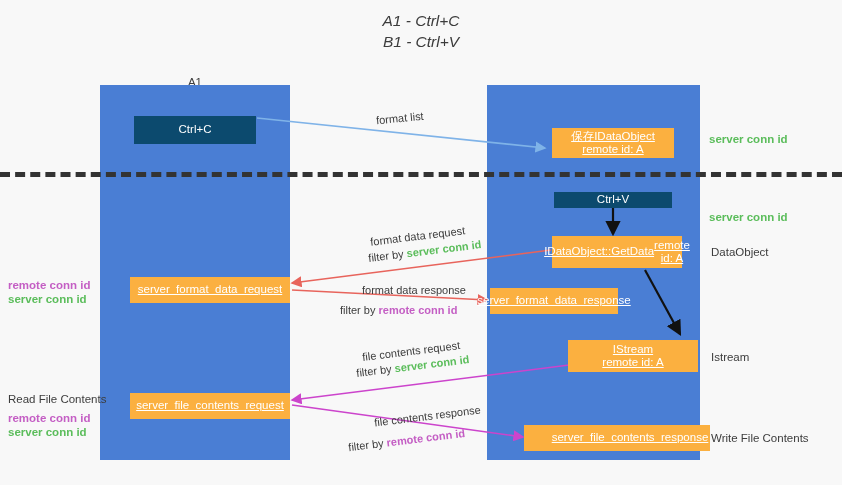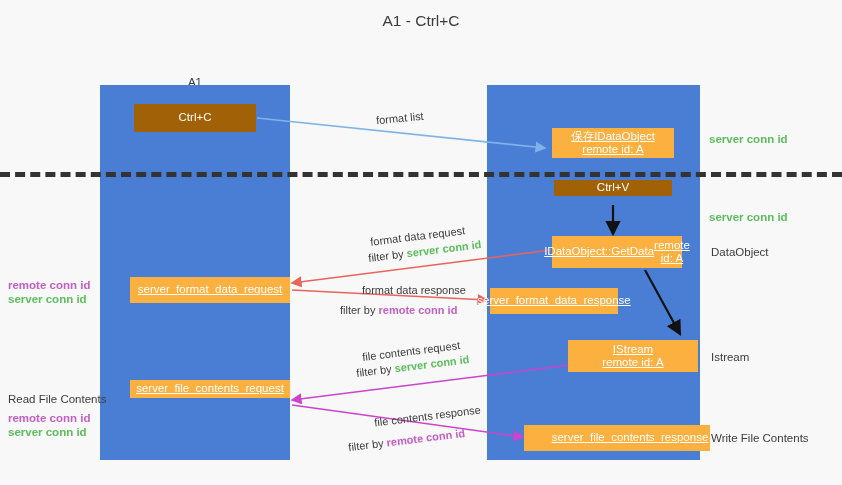--- a/index.html
+++ b/index.html
@@ -7,41 +7,42 @@
     width:842px;height:485px;
     background:#f8f8f8;
     font-family:"Liberation Sans", sans-serif;
     overflow:hidden;
     position:relative;
     color:#3c3c3c;
   }
   #stage{position:absolute;left:0;top:0;width:842px;height:485px;}
   .lane{position:absolute;background:#4a7ed4;}
   .lane-head{position:absolute;text-align:center;font-size:11.5px;color:#3c3c3c;line-height:13px;}
-  .title{position:absolute;left:0;top:10px;width:842px;text-align:center;font-size:15.5px;color:#3c3c3c;line-height:21px;}
+  .title{position:absolute;left:0;top:10px;width:842px;text-align:center;font-size:15.5px;color:#3c3c3c;line-height:21px;font-style:italic;}
   .box{position:absolute;display:flex;align-items:center;justify-content:center;
        text-align:center;color:#ffffff;font-size:11.5px;line-height:13.5px;}
-  .box.green{background:#a16207;}
+  .box.green{background:#0c4a6e;margin-top:12px;}
   .box.orange{background:#fbb040;text-decoration:underline;}
   .sidelabel{position:absolute;font-size:11.5px;line-height:14px;}
   .green-t{color:#5bbd5b;font-weight:bold;}
   .purple-t{color:#c45ec4;font-weight:bold;}
   .plain-t{color:#3c3c3c;}
   .arrowlabel{position:absolute;font-size:11px;line-height:15px;color:#3c3c3c;white-space:nowrap;}
   svg.overlay{position:absolute;left:0;top:0;width:842px;height:485px;pointer-events:none;}
   .dash{position:absolute;left:0;top:172px;width:842px;height:0;
         border-top:5px dashed #333333;}
 </style>
 </head>
 <body>
 
 <div id="stage">
 
   <div class="title">
     <div>A1 - Ctrl+C</div>
+    <div>B1 - Ctrl+V</div>
   </div>
 
   <div class="lane-head" style="left:120px;top:76px;width:150px;">
     <div>A1</div>
     <div>remote</div>
   </div>
   <div class="lane-head" style="left:544px;top:58px;width:150px;margin-top:44px;">
     <div>B1</div>
     <div>connection</div>
   </div>
@@ -79,21 +80,21 @@
 
     <line x1="292" y1="405" x2="523" y2="437" stroke="#cc44cc" stroke-width="1.6" marker-end="url(#ah-mag)"></line>
   </svg>
 
   <div class="dash"></div>
 
   <div class="box green" style="left:134px;top:104px;width:122px;height:28px;">Ctrl+C</div>
 
   <div class="box orange" style="left:130px;top:277px;width:160px;height:26px;">server_format_data_request</div>
 
-  <div class="box orange" style="left:130px;top:380px;width:160px;height:18px;">server_file_contents_request</div>
+  <div class="box orange" style="left:130px;top:393px;width:160px;height:26px;">server_file_contents_request</div>
 
   <div class="box orange" style="left:552px;top:128px;width:122px;height:30px;flex-direction:column;">
     <div>保存IDataObject</div>
     <div>remote id: A</div>
   </div>
 
   <div class="box green" style="left:554px;top:180px;width:118px;height:16px;">Ctrl+V</div>
 
   <div class="box orange" style="left:552px;top:236px;width:130px;height:32px;flex-direction:row;">
     <div>IDataObject::GetData</div>

